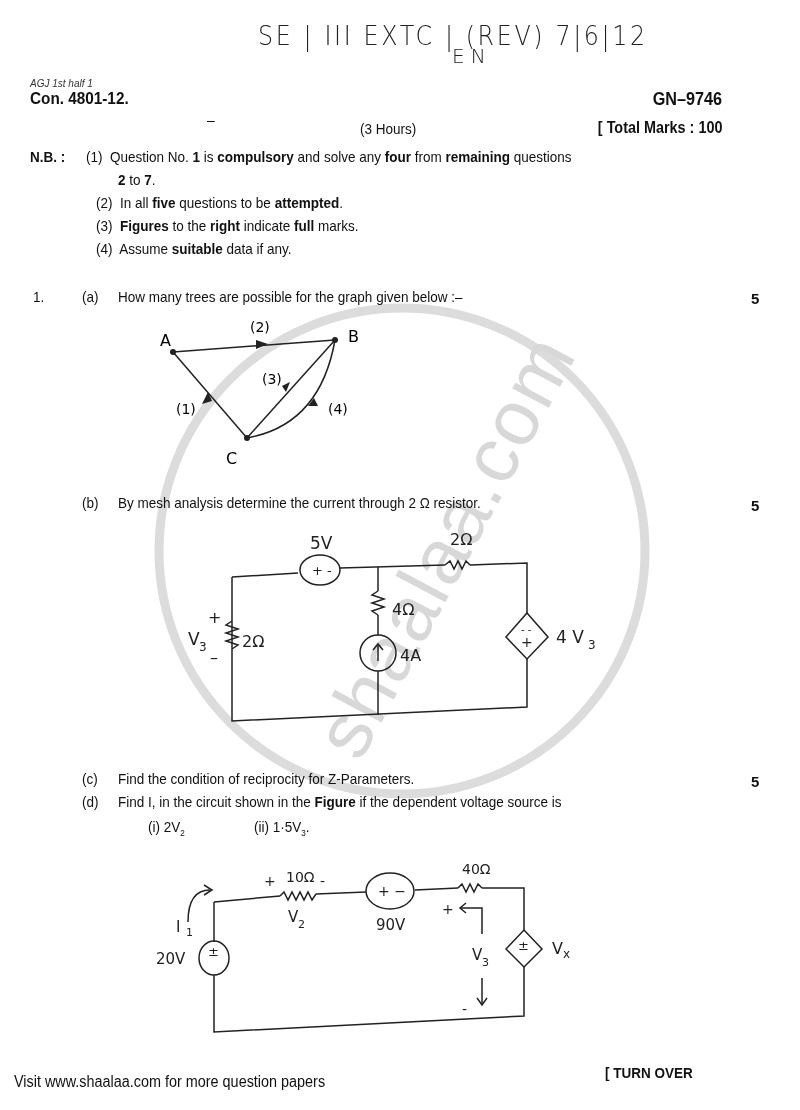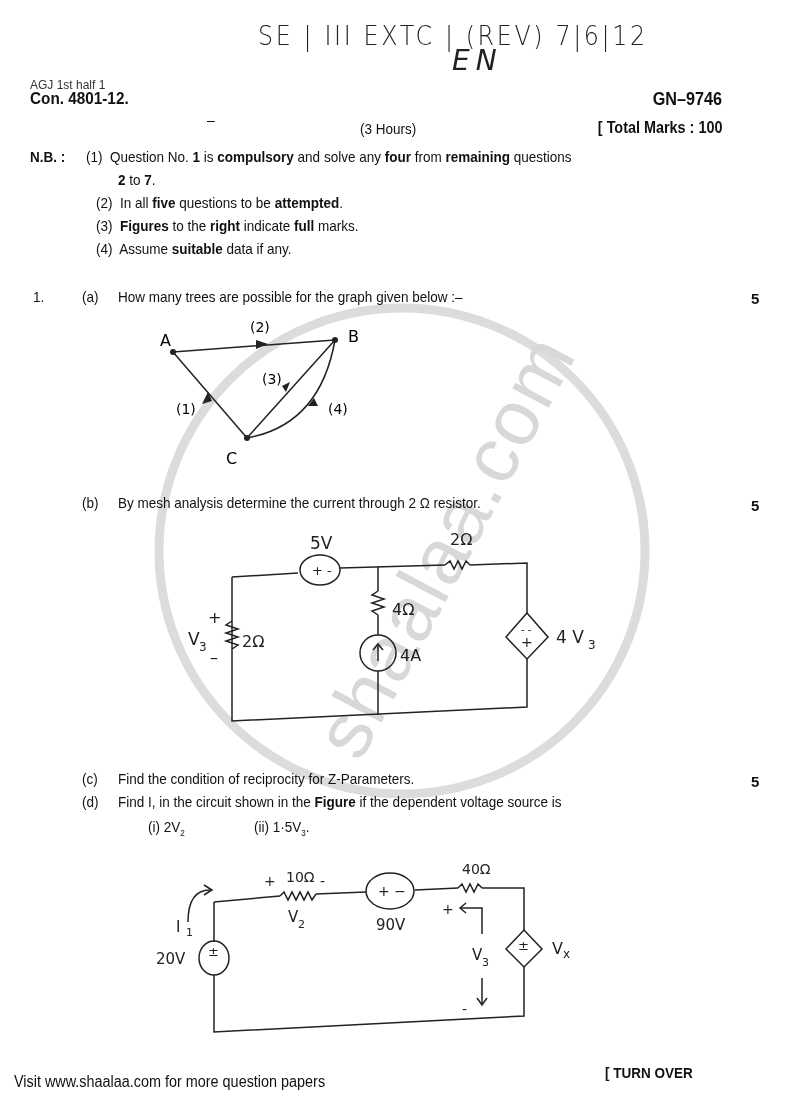--- a/index.html
+++ b/index.html
@@ -1,22 +1,22 @@
 <!DOCTYPE html>
 <html><head>
   <meta charset="utf-8">
   <style>
     html, body { margin:0; padding:0; background:#ffffff; }
     body { width:800px; height:1110px; position:relative; overflow:hidden;
            font-family:"Liberation Sans", sans-serif; color:#111; }
     .abs { position:absolute; }
     .hand { font-family:"DejaVu Sans", sans-serif; font-weight:300; color:#222; }
     .hw-title { left:258px; top:20px; font-size:27px; letter-spacing:3px; transform:scaleX(0.88); transform-origin:left; }
-    .hw-sub { left:452px; top:44px; font-size:28px; letter-spacing:6px;font-style:italic; }
-    .small-code { left:30px; top:78px; font-size:12px; color:#333; }
+    .hw-sub { left:452px; top:44px; font-size:20px; letter-spacing:6px; }
+    .small-code { left:30px; top:78px; font-size:10px; color:#333;font-style:italic; }
     .con { left:30px; top:89px; font-size:17px; font-weight:bold; transform:scaleX(0.9); transform-origin:left; }
     .gn { right:78px; top:89px; font-size:18px; font-weight:bold; transform:scaleX(0.9); transform-origin:right; }
     .dash-mark { left:207px; top:112px; font-size:14px; }
     .hours { left:360px; top:120px; font-size:15px; transform:scaleX(0.9); transform-origin:left; }
     .total { right:78px; top:119px; font-size:16px; font-weight:bold; transform:scaleX(0.9); transform-origin:right; }
     .txt { font-size:15px; transform:scaleX(0.9); transform-origin:left; white-space:nowrap; }
     .txt b { font-weight:bold; }
     .marks { font-size:15px; font-weight:bold; left:751px; }
     .footer { left:14px; top:1073px; font-size:16px; transform:scaleX(0.9); transform-origin:left; }
     .turn { left:605px; top:1064px; font-size:15px; font-weight:bold; transform:scaleX(0.9); transform-origin:left; }

